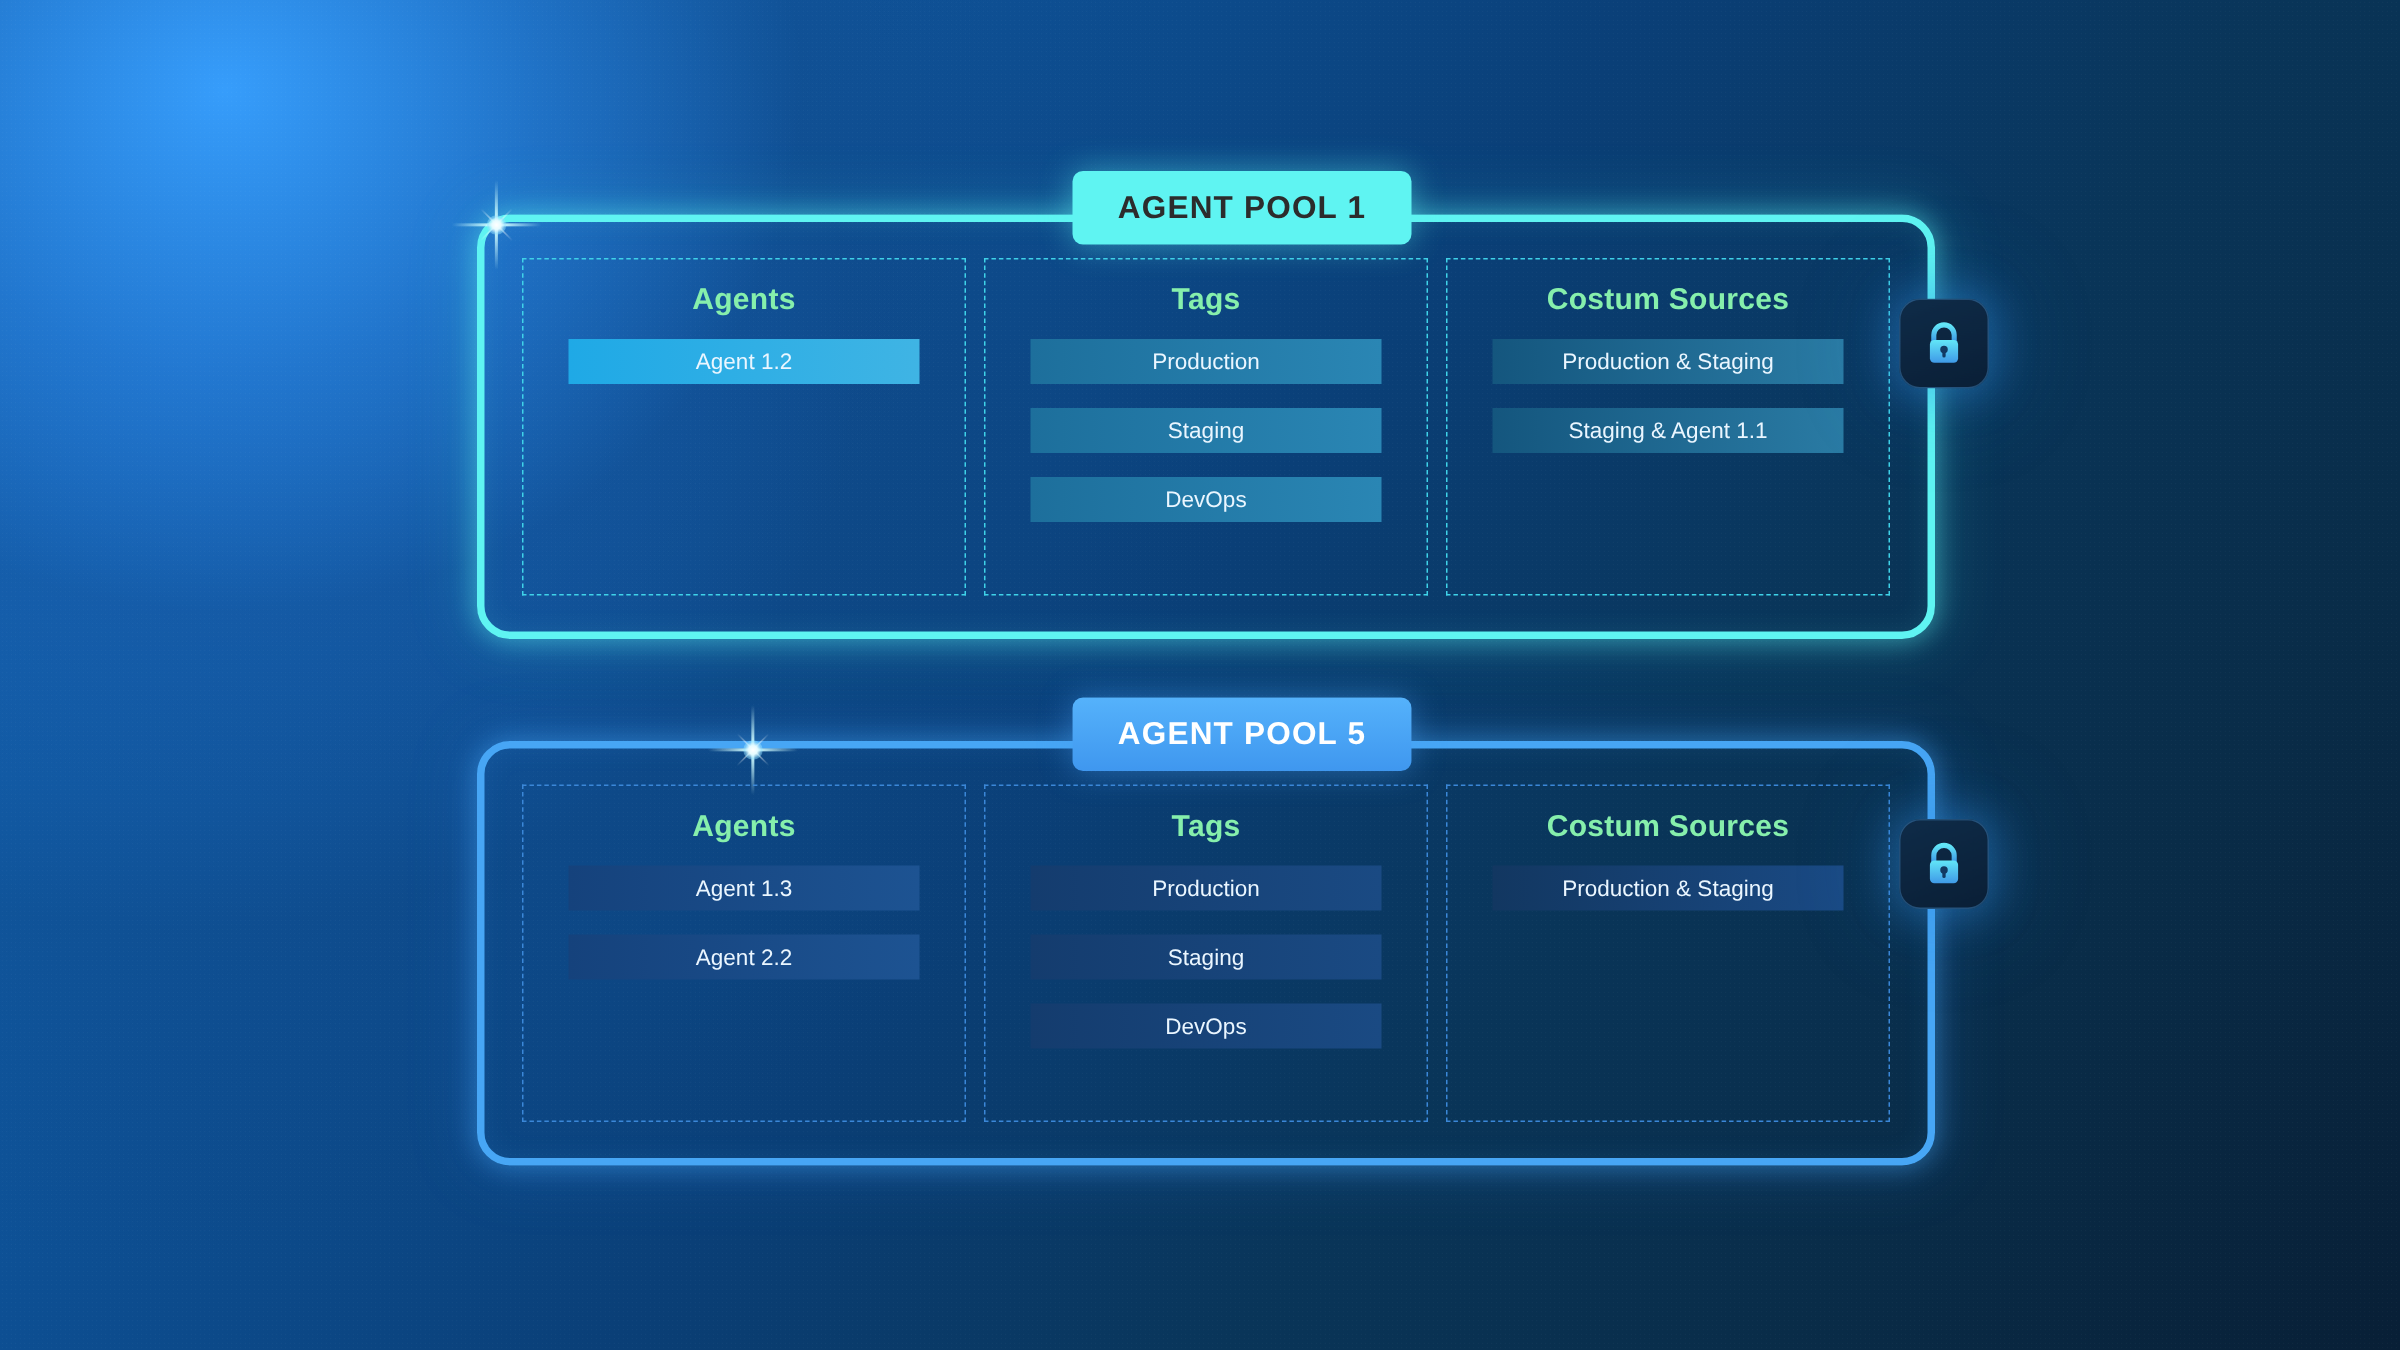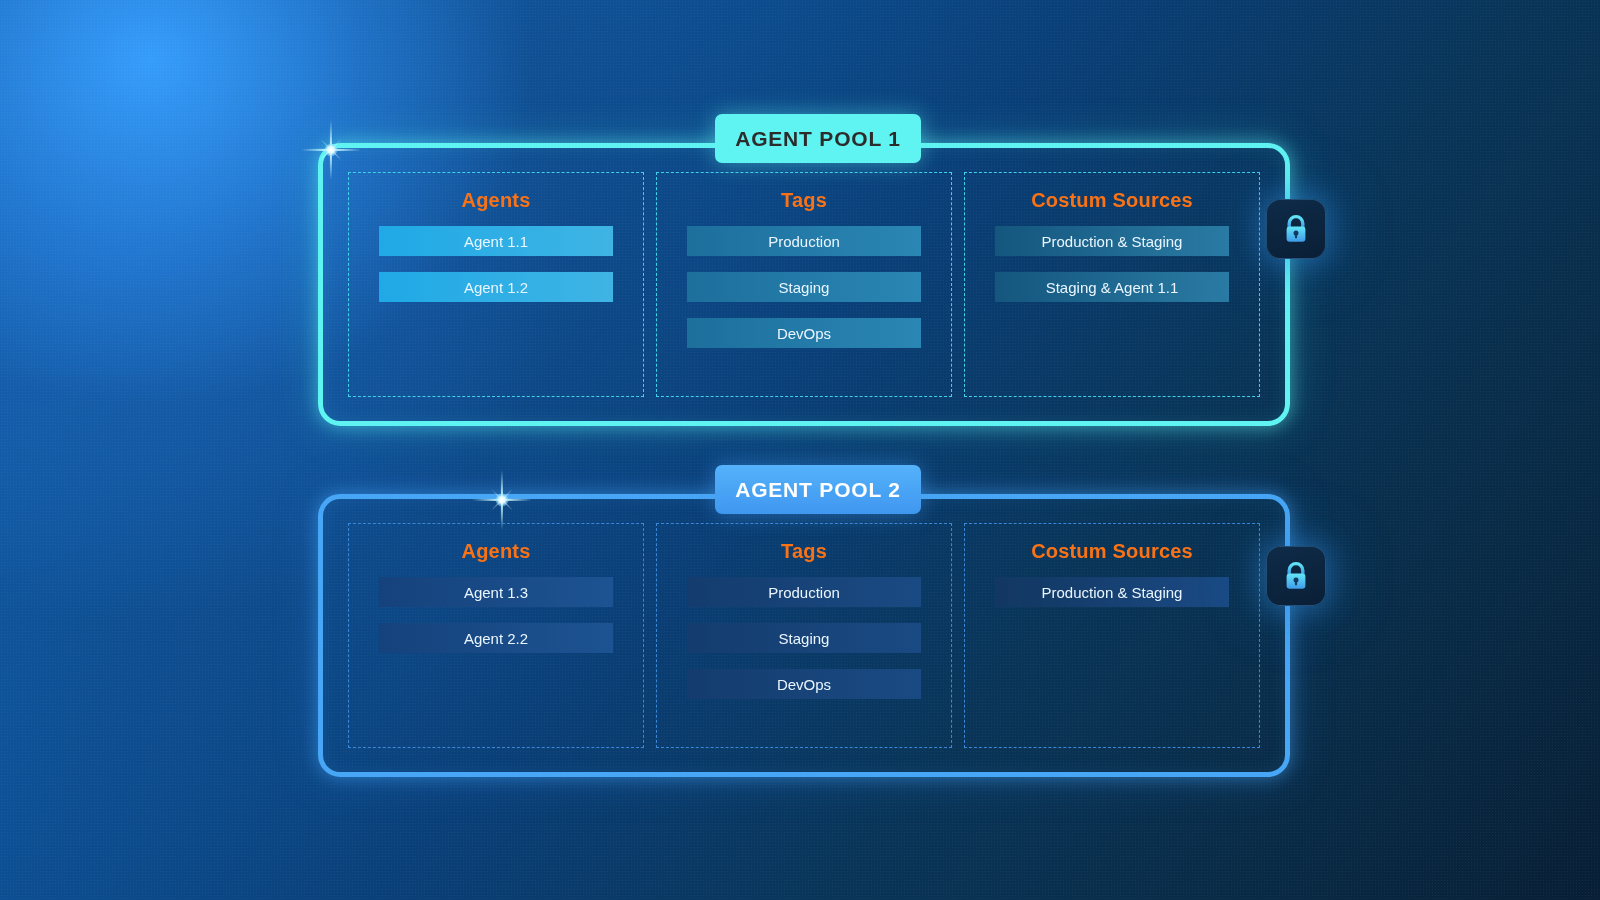--- a/index.html
+++ b/index.html
@@ -25,21 +25,21 @@
     border-color:#5ff4f2;
     box-shadow:0 0 16px 2px rgba(95,244,242,.42),0 0 42px 6px rgba(64,210,225,.20),inset 0 0 18px rgba(95,244,242,.10);}
   .pool.p2{left:318px;top:494px;width:972px;height:283px;
     border-color:#47a6f5;
     box-shadow:0 0 16px 2px rgba(71,166,245,.42),0 0 42px 6px rgba(48,132,220,.20),inset 0 0 18px rgba(71,166,245,.10);}
 
   
   .notch{position:absolute;top:-9px;left:378px;width:212px;height:12px;}
 
   
-  .badge{position:absolute;width:206px;height:49px;border-radius:7px;
+  .badge{position:absolute;width:226px;height:49px;border-radius:7px;
          display:flex;align-items:center;justify-content:center;
          font-size:21px;font-weight:700;letter-spacing:.8px;}
   .badge.b1{left:715px;top:114px;background:#5ff4f2;color:#2c2c2c;
             box-shadow:0 0 22px rgba(95,244,242,.45);}
   .badge.b2{left:715px;top:465px;
             background:linear-gradient(180deg,#55b2fb 0%,#3f97ef 100%);color:#ffffff;
             box-shadow:0 0 22px rgba(73,160,243,.45);}
 
   
   .spark{position:absolute;width:60px;height:60px;pointer-events:none;}
@@ -53,21 +53,21 @@
   .spark.s2{left:472px;top:470px;}
 
   
   .cols{position:absolute;display:flex;}
   .cols.c1{left:348px;top:172px;width:912px;height:225px;}
   .cols.c2{left:348px;top:523px;width:912px;height:225px;}
   .col{flex:1;box-sizing:border-box;border:1.6px dashed;display:flex;flex-direction:column;align-items:center;}
   .c1 .col{border-color:#3fd2e8;}
   .c2 .col{border-color:#3b87d8;}
   .col + .col{margin-left:12px;}
-  .col-title{font-size:20px;font-weight:700;color:#f97316;margin-top:16px;margin-bottom:14px;letter-spacing:.2px;}
+  .col-title{font-size:20px;font-weight:700;color:#86efac;margin-top:16px;margin-bottom:14px;letter-spacing:.2px;}
 
   .pill{width:234px;height:30px;display:flex;align-items:center;justify-content:center;
         font-size:15px;color:#eaf6ff;margin-bottom:16px;}
   
   .c1 .agents .pill{background:linear-gradient(90deg,#1fa9e6 0%,#3fb4e4 100%);}
   .c1 .tags   .pill{background:linear-gradient(90deg,#1d6f9c 0%,#2a86b4 100%);}
   .c1 .sources .pill{background:linear-gradient(90deg,#14567e 0%,#2a7ba4 100%);}
   
   .c2 .agents .pill{background:linear-gradient(90deg,#15427c 0%,#1d5392 100%);}
   .c2 .tags   .pill{background:linear-gradient(90deg,#143c6e 0%,#1a4a83 100%);}
@@ -100,21 +100,20 @@
     <i class="v"></i>
     <i class="d1"></i>
     <i class="d2"></i>
     <i class="core"></i>
 </div>
 
 <div class="cols c1">
 
   <div class="col agents">
     <div class="col-title">Agents</div>
-    <div class="pill">Agent 1.1</div>
     <div class="pill">Agent 1.2</div>
   </div>
 
   <div class="col tags">
     <div class="col-title">Tags</div>
     <div class="pill">Production</div>
     <div class="pill">Staging</div>
     <div class="pill">DevOps</div>
   </div>
 
@@ -139,21 +138,21 @@
     <circle cx="15" cy="20" r="2.5" fill="#123a63"></circle>
     <rect x="13.9" y="20.4" width="2.2" height="5" rx="1.1" fill="#123a63"></rect>
   </svg>
 </div>
 
 <div class="pool p2">
   <div class="notch" style="background: rgba(0, 0, 0, 0);"></div>
 </div>
 
 <div class="badge b2">
-  <span>AGENT POOL 2</span>
+  <span>AGENT POOL 5</span>
 </div>
 
 <div class="spark s2">
   <i class="h"></i>
     <i class="v"></i>
     <i class="d1"></i>
     <i class="d2"></i>
     <i class="core"></i>
 </div>
 

